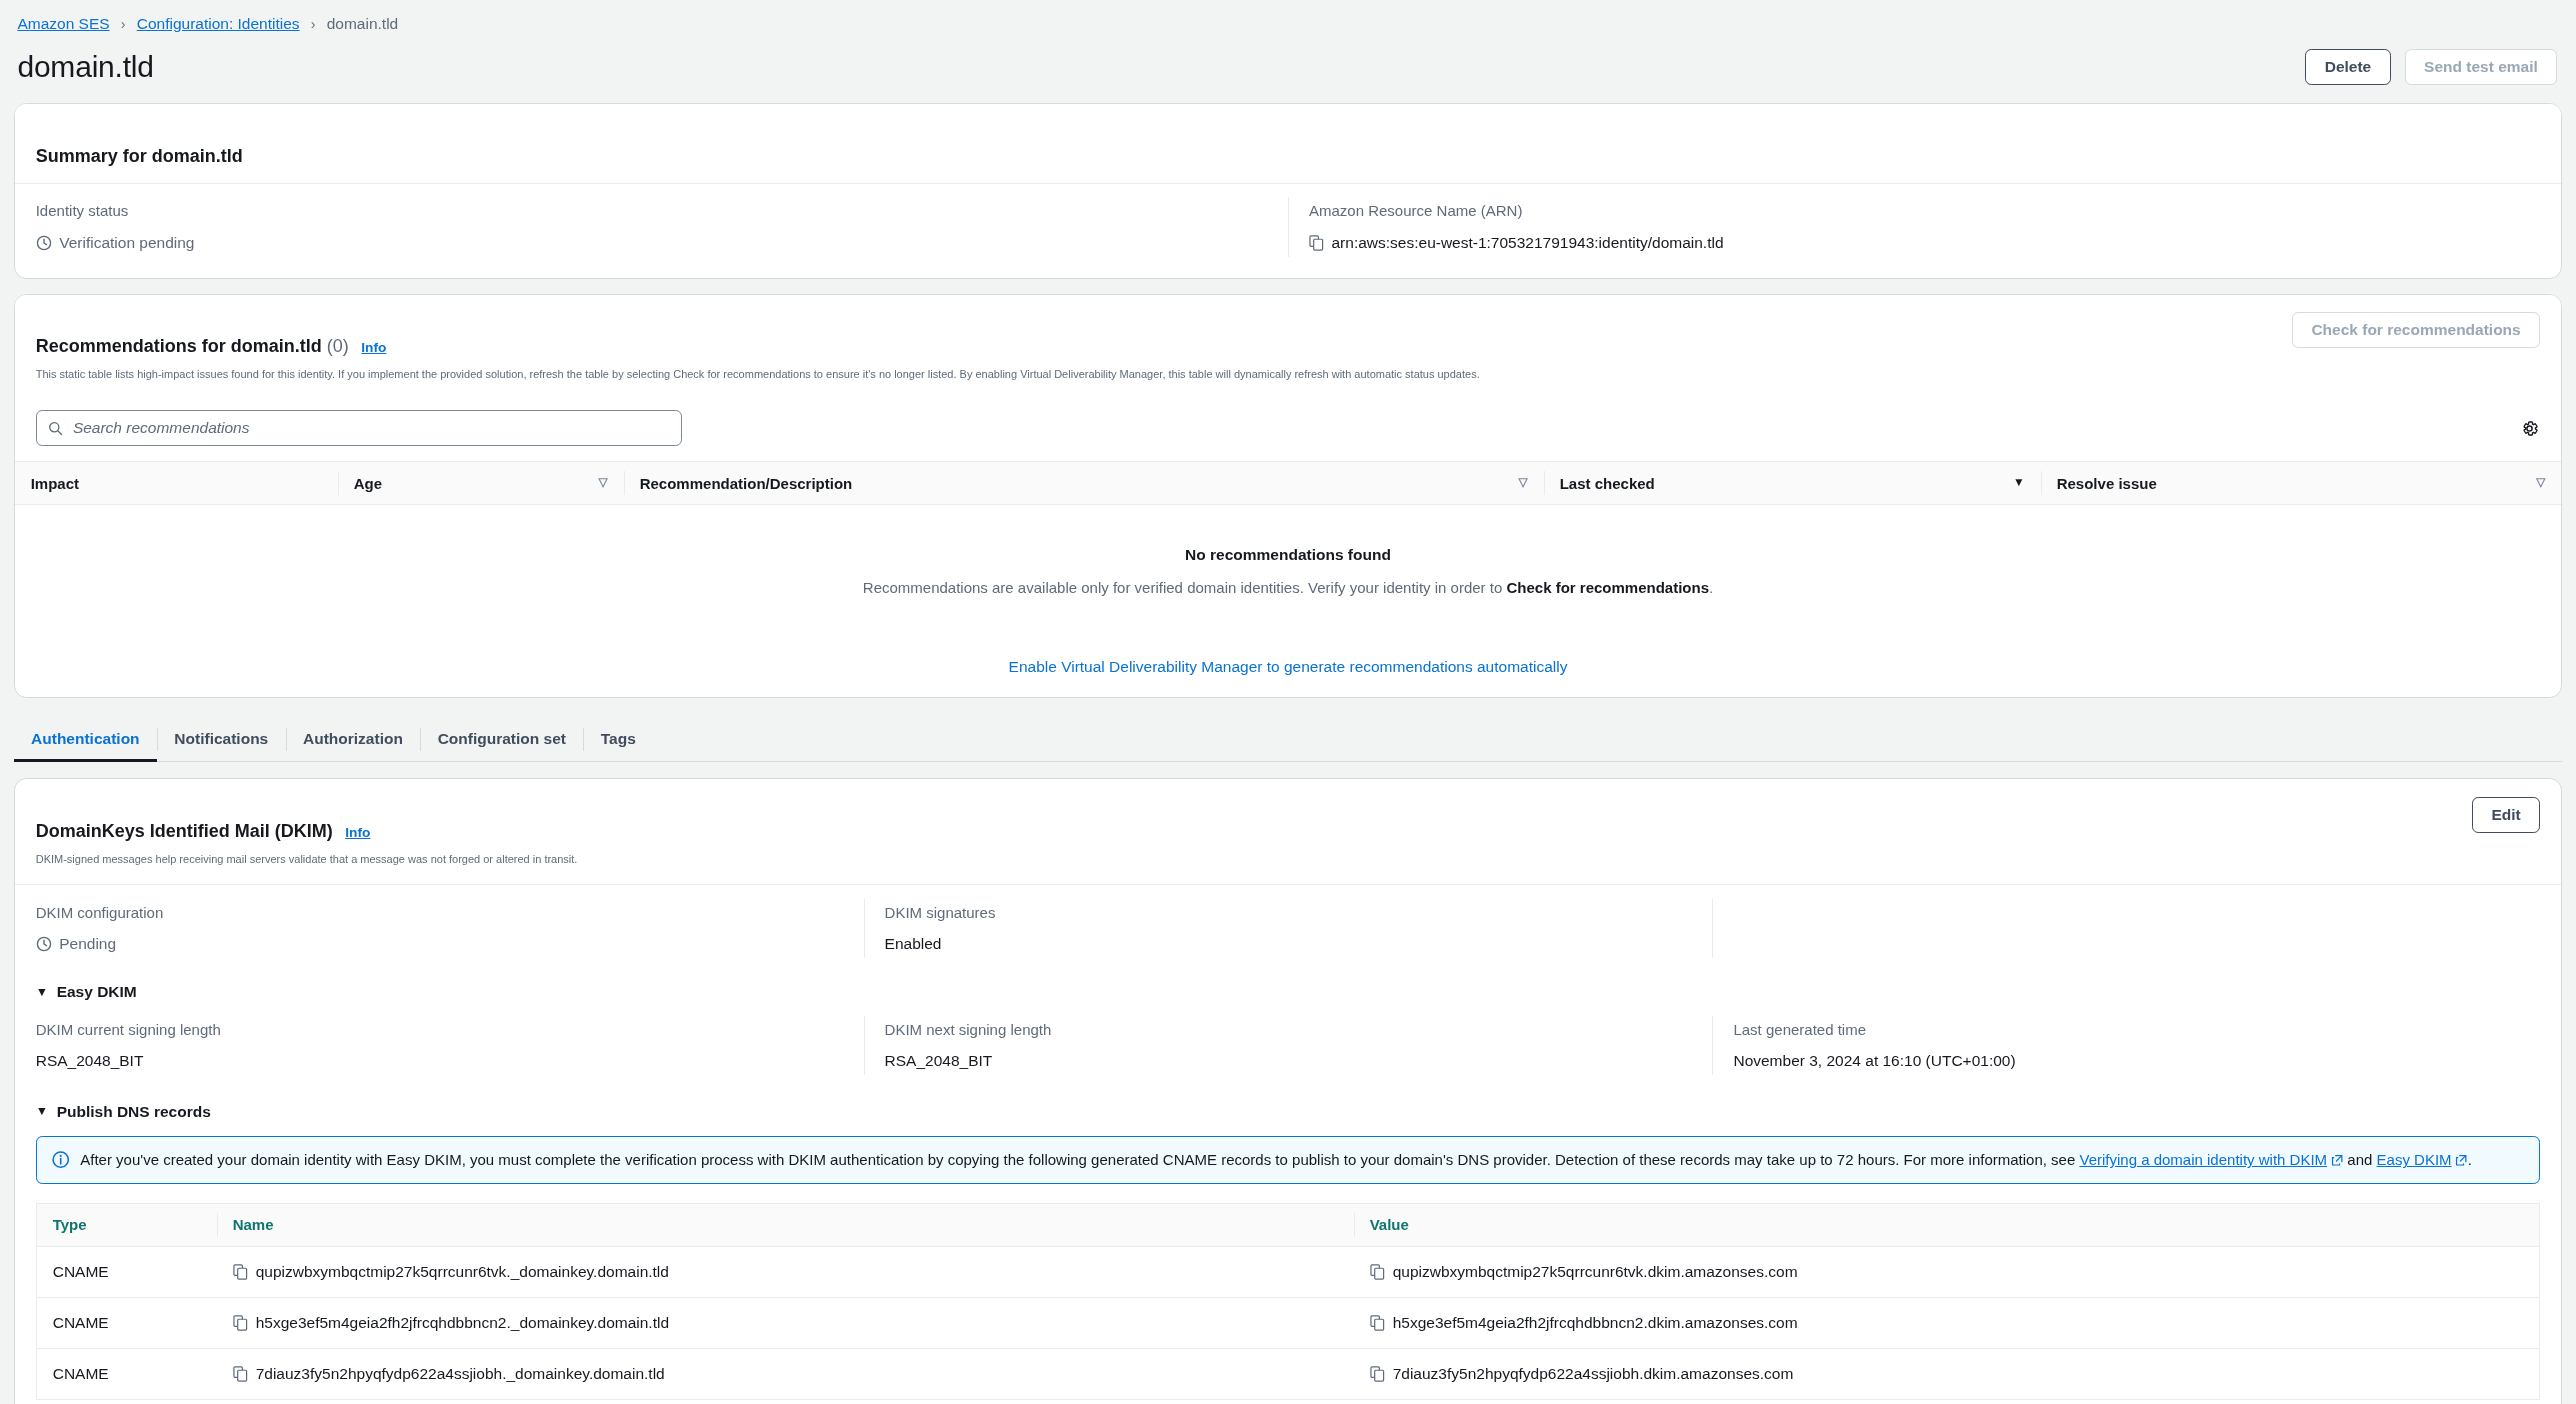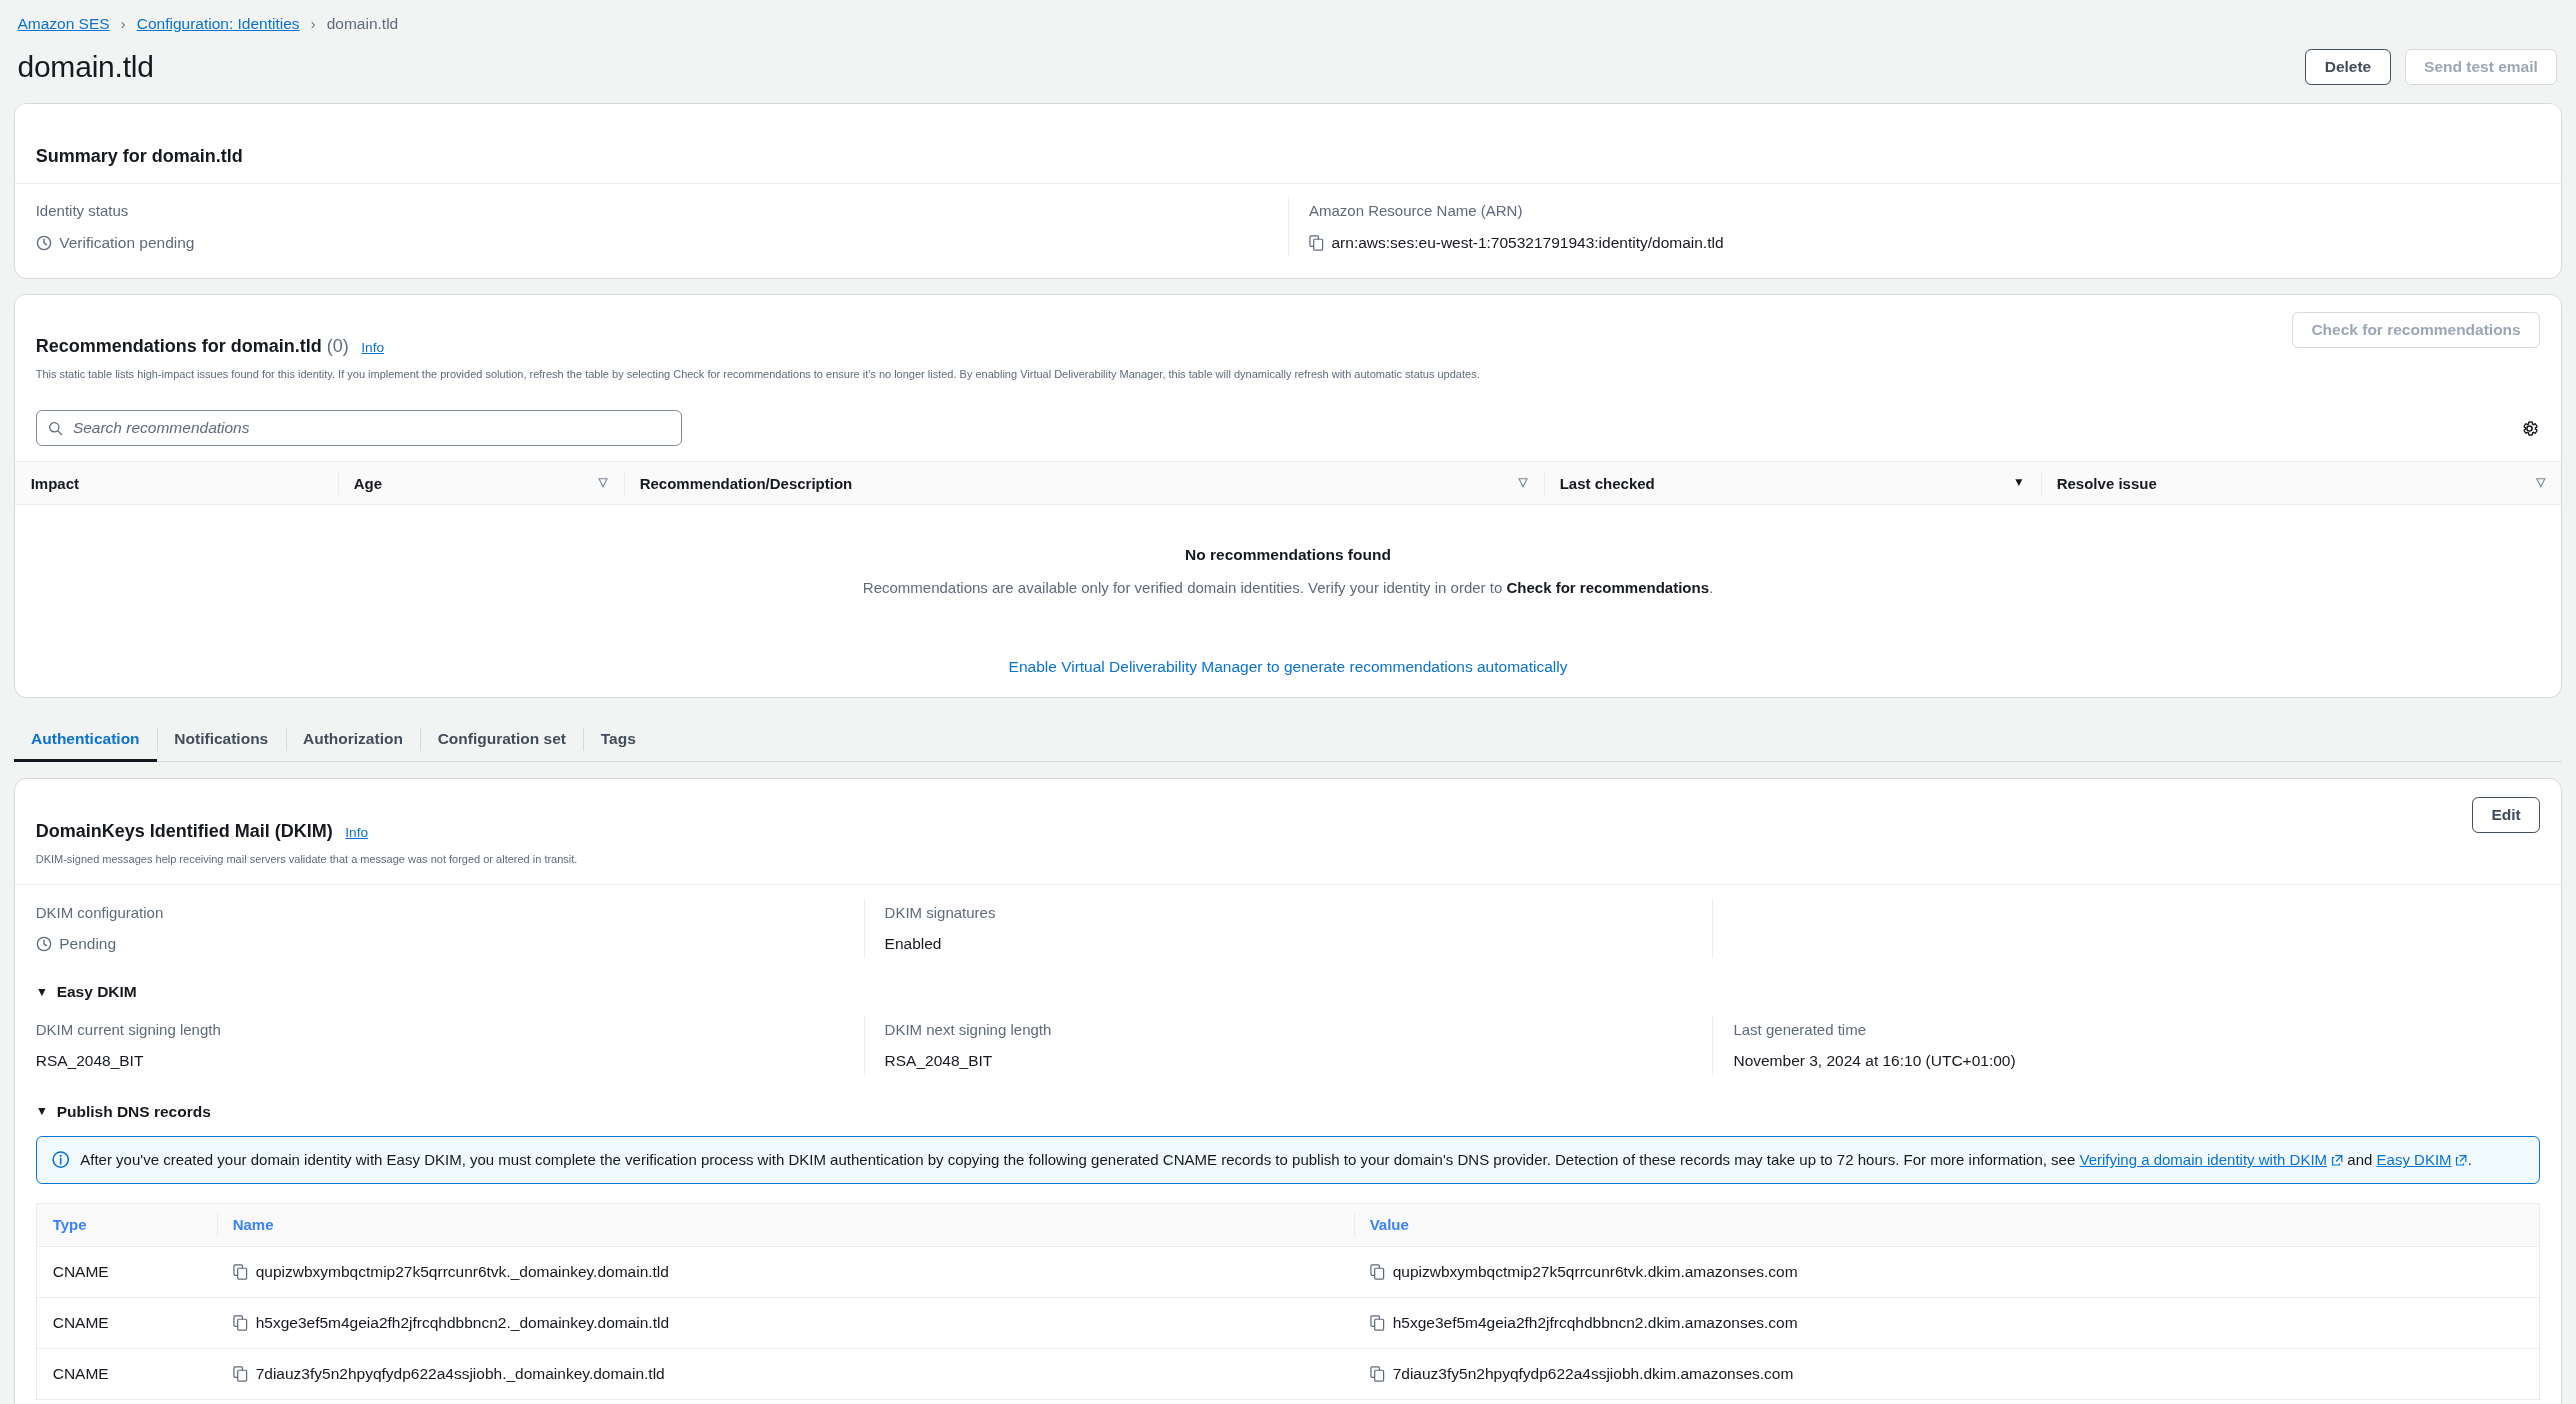--- a/index.html
+++ b/index.html
@@ -54,21 +54,21 @@
   .card-head {
     padding: 17.4px 21px 16px 21px;
     background: #ffffff;
     border-bottom: 0.6px solid #e9ebed;
   }
   .card-head.no-border { border-bottom: none; }
   .card-title { font-size: 18px; font-weight: bold; color: #16191f; margin-top: 24px; }
   .card-title .count { font-weight: 400; color: #5f6b7a; }
   .info-link {
     color: #0972d3; font-size: 13.7px; text-decoration: underline;
-    margin-left: 7.5px; cursor: pointer; font-weight: 400;
+    margin-left: 7.5px; cursor: pointer; font-weight: 700;
   }
   .card-desc { font-size: 11px; color: #5f6b7a; margin-top: 10px; line-height: 1.35; }
 
   
   .cols { display: flex; padding: 18.6px 0 26px 0; }
   .col { flex: 1; padding: 0 21px; position: relative; }
   .col + .col::before {
     content: ""; position: absolute; left: 0; top: -5px; bottom: -5px;
     width: 0.6px; background: #e9ebed;
   }
@@ -167,21 +167,21 @@
     padding: 13.7px 15px;
     font-size: 15px; color: #16191f; line-height: 1.3;
   }
   .alert a { color: #0972d3; text-decoration: underline; }
   .ext-icon { width: 12.4px; height: 12.4px; display: inline-block; vertical-align: -1.2px; margin-left: 3.7px; }
   .info-circle { width: 17.4px; height: 17.4px; flex: 0 0 17.4px; margin-top: 1.2px; }
 
   .dns-table-wrap { margin: 18.6px 21px 0 21px; border: 0.6px solid #e9ebed; border-radius: 0; }
   table.dns { width: 100%; border-collapse: collapse; table-layout: fixed; }
   table.dns thead th {
-    text-align: left; font-size: 15px; font-weight: bold; color: #3b82f6;
+    text-align: left; font-size: 15px; font-weight: bold; color: #0f766e;
     background: #fafafa; padding: 12.4px 16px; border-bottom: 0.6px solid #e9ebed;
     position: relative;
   }
   table.dns thead th.sep::before {
     content: ""; position: absolute; left: 0; top: 8.7px; bottom: 8.7px; width: 0.6px; background: #e9ebed;
   }
   table.dns tbody td {
     font-size: 15.5px; color: #16191f; padding: 16px 16px; border-bottom: 0.6px solid #e9ebed;
     position: relative;
   }

